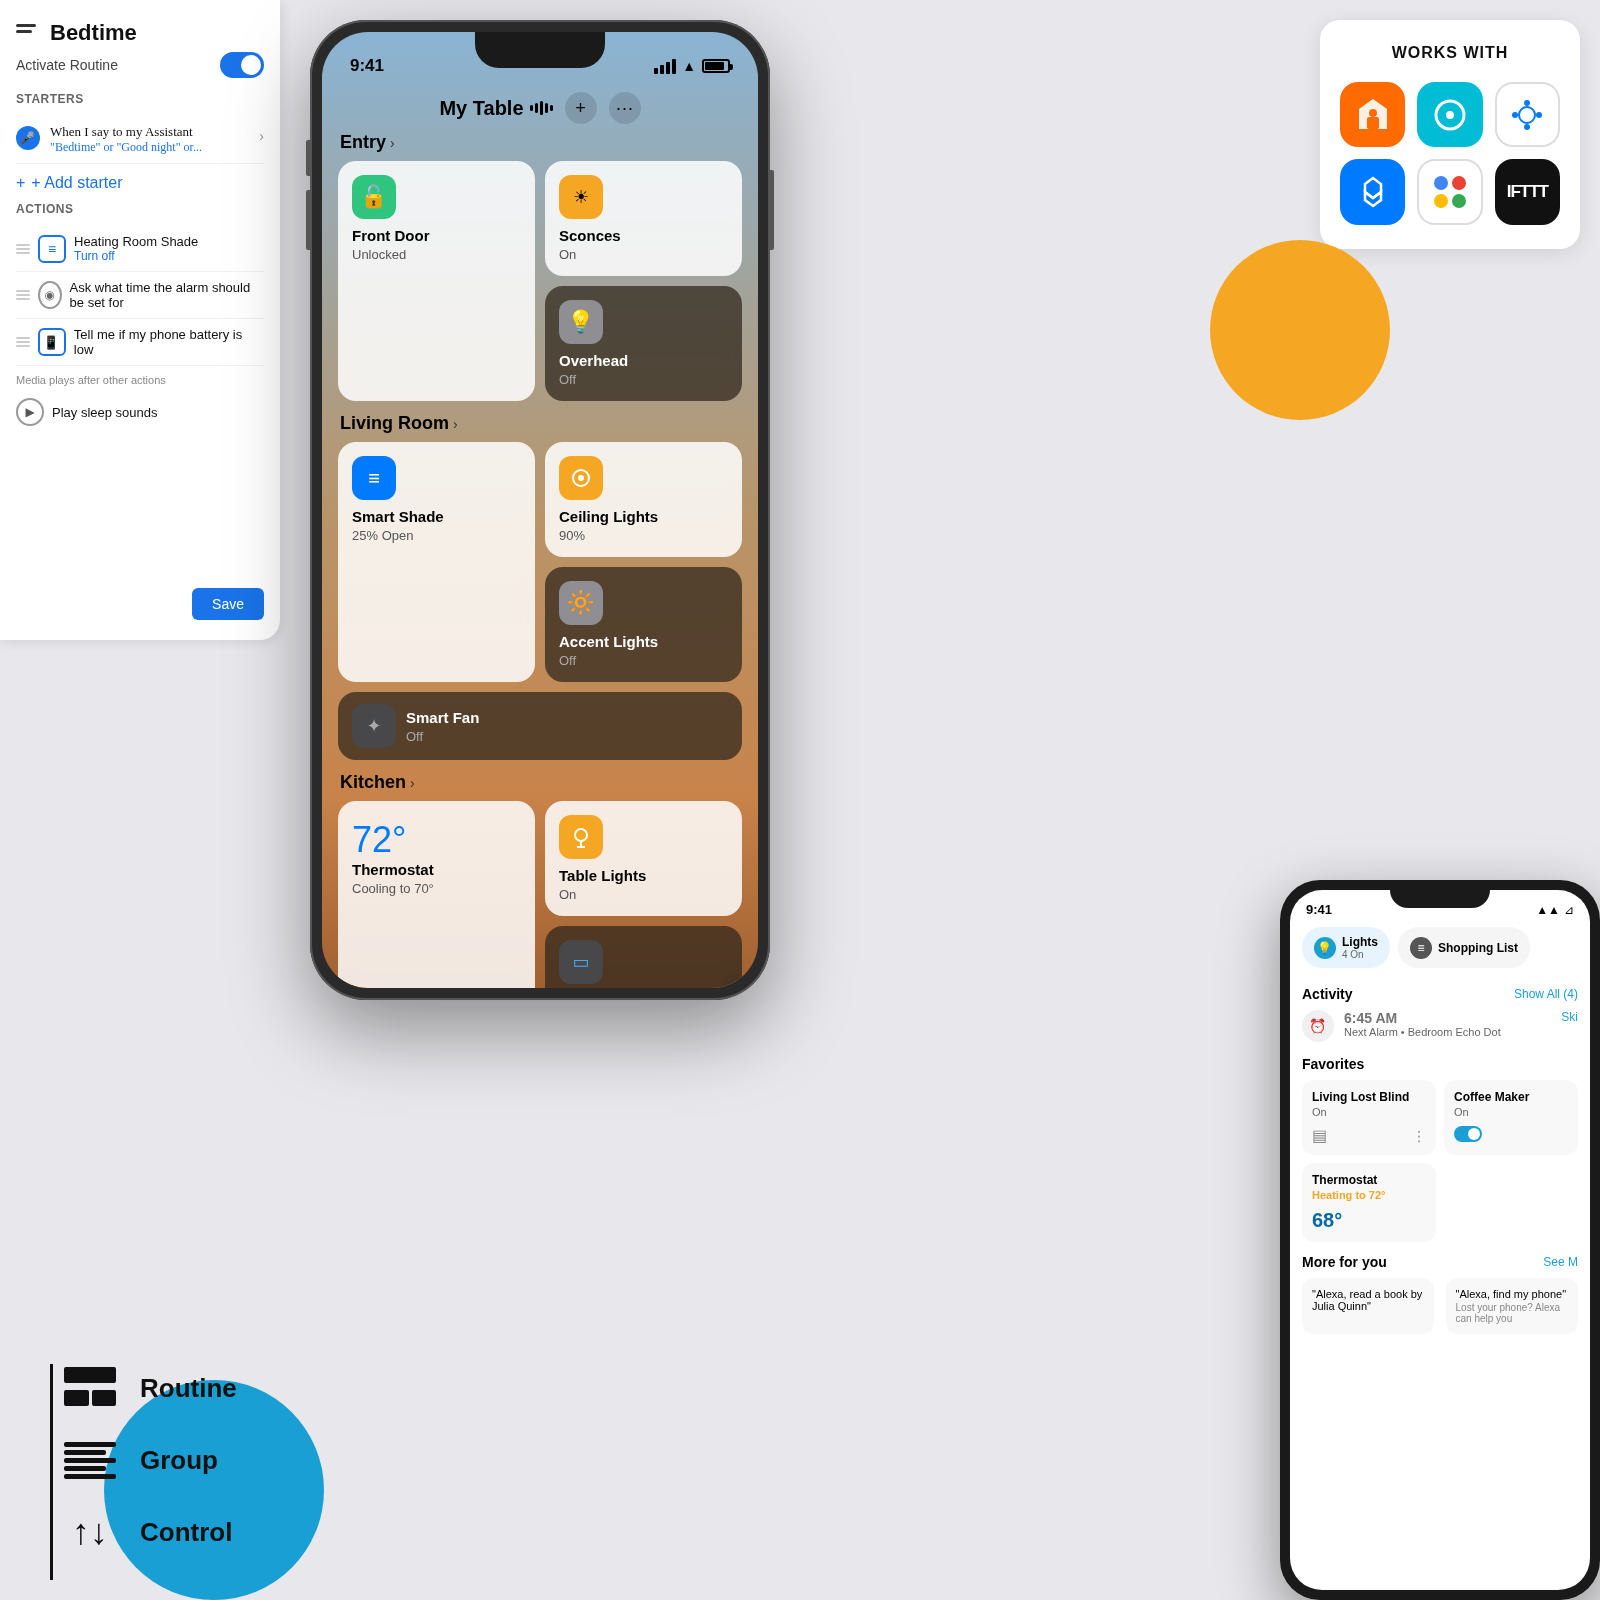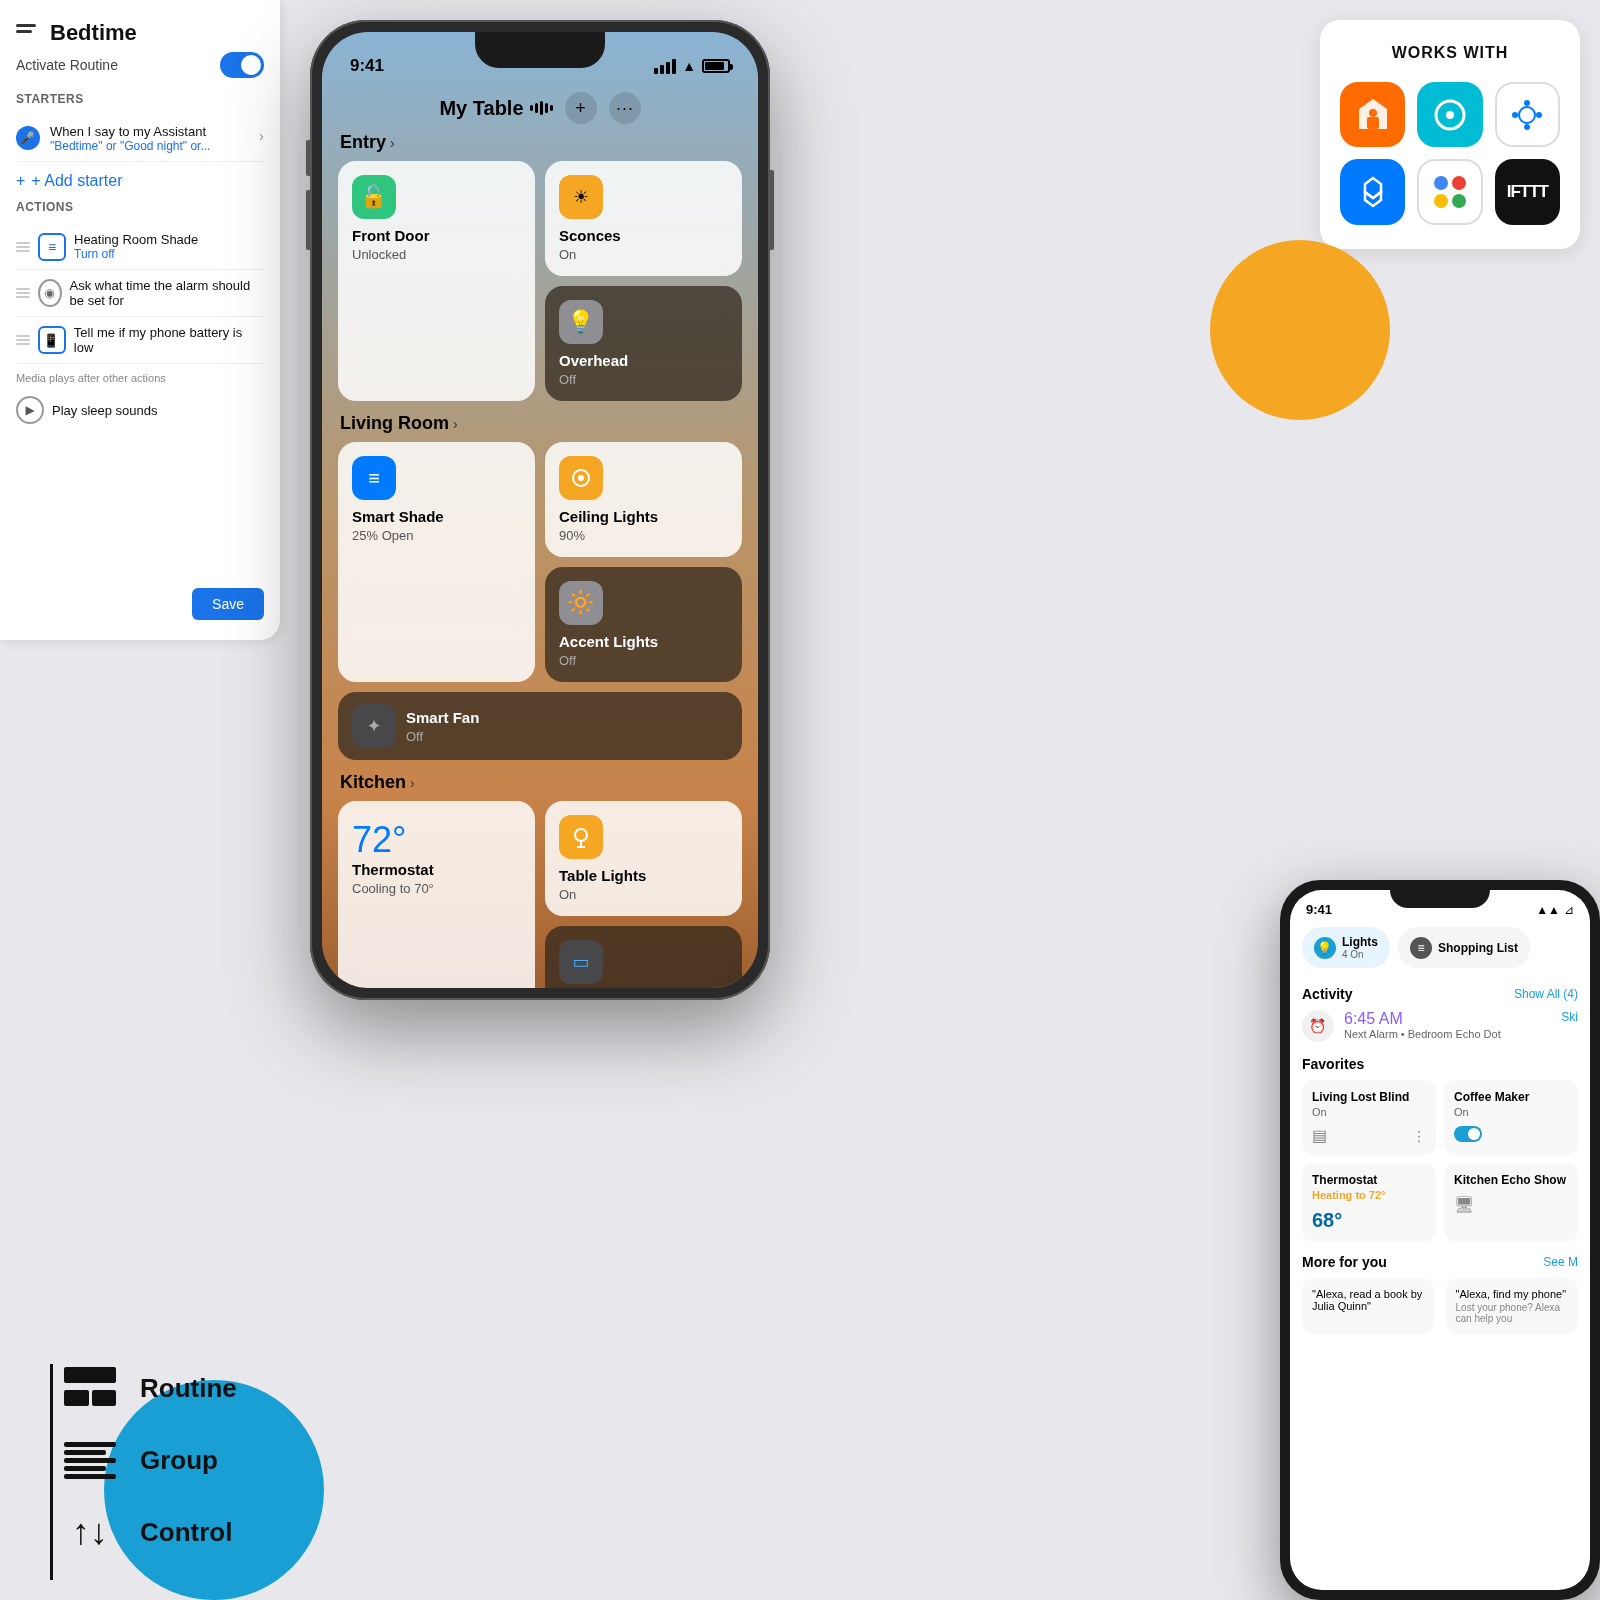--- a/index.html
+++ b/index.html
@@ -91,21 +91,21 @@
       border-bottom: 1px solid #f0f0f0;
     }
     .starter-icon {
       width: 24px; height: 24px;
       background: #1a73e8;
       border-radius: 50%;
       display: flex; align-items: center; justify-content: center;
       color: white; font-size: 12px;
       flex-shrink: 0; margin-top: 2px;
     }
-    .starter-text { flex: 1; }
+    .starter-text { flex: 1; font-family: Liberation Serif, serif; }
     .starter-text .main { font-size: 13px; color: #111; font-weight: 500; }
     .starter-text .sub { font-size: 12px; color: #1a73e8; }
     .starter-chevron { color: #999; font-size: 14px; margin-top: 4px; }
     .add-starter {
       display: flex; align-items: center; gap: 6px;
       margin: 10px 0;
       color: #1a73e8;
       font-size: 13px;
       font-weight: 500;
       cursor: pointer;
@@ -614,21 +614,21 @@
       display: flex; gap: 10px; align-items: flex-start;
     }
     .alexa-activity-icon {
       width: 32px; height: 32px;
       background: #f0f0f0;
       border-radius: 50%;
       display: flex; align-items: center; justify-content: center;
       font-size: 14px;
       flex-shrink: 0;
     }
-    .alexa-activity-text .time { font-size: 16px; font-weight: 400; color: #8b5cf6; }
+    .alexa-activity-text .time { font-size: 14px; font-weight: 700; color: #737373; }
     .alexa-activity-text .desc { font-size: 11px; color: #666; }
     .alexa-skip { font-size: 12px; color: #1a9fd4; margin-left: auto; }
     .alexa-favorites {
       padding: 6px 12px;
     }
     .alexa-fav-grid {
       display: grid;
       grid-template-columns: 1fr 1fr;
       gap: 8px;
     }
@@ -1049,26 +1049,20 @@
             <div class="alexa-fav-status">On</div>
             <div class="alexa-fav-footer">
               <div class="alexa-fav-toggle"></div>
             </div>
           </div>
           <div class="alexa-fav-card">
             <div class="alexa-fav-name">Thermostat</div>
             <div class="alexa-fav-status orange">Heating to 72°</div>
             <div style="font-size:20px; font-weight:700; color:#0369a1; margin-top:4px;">68°</div>
           </div>
-          <div class="alexa-fav-card">
-            <div class="alexa-fav-name">Kitchen Echo Show</div>
-            <div class="alexa-fav-footer" style="margin-top: 8px;">
-              <span class="alexa-fav-icon">🖥</span>
-            </div>
-          </div>
         </div>
       </div>
 
       <div class="alexa-more-section">
         <div class="alexa-section-row">
           <span class="alexa-section-title">More for you</span>
           <span class="alexa-show-all">See M</span>
         </div>
         <div class="alexa-more-row">
           <div class="alexa-more-card">

